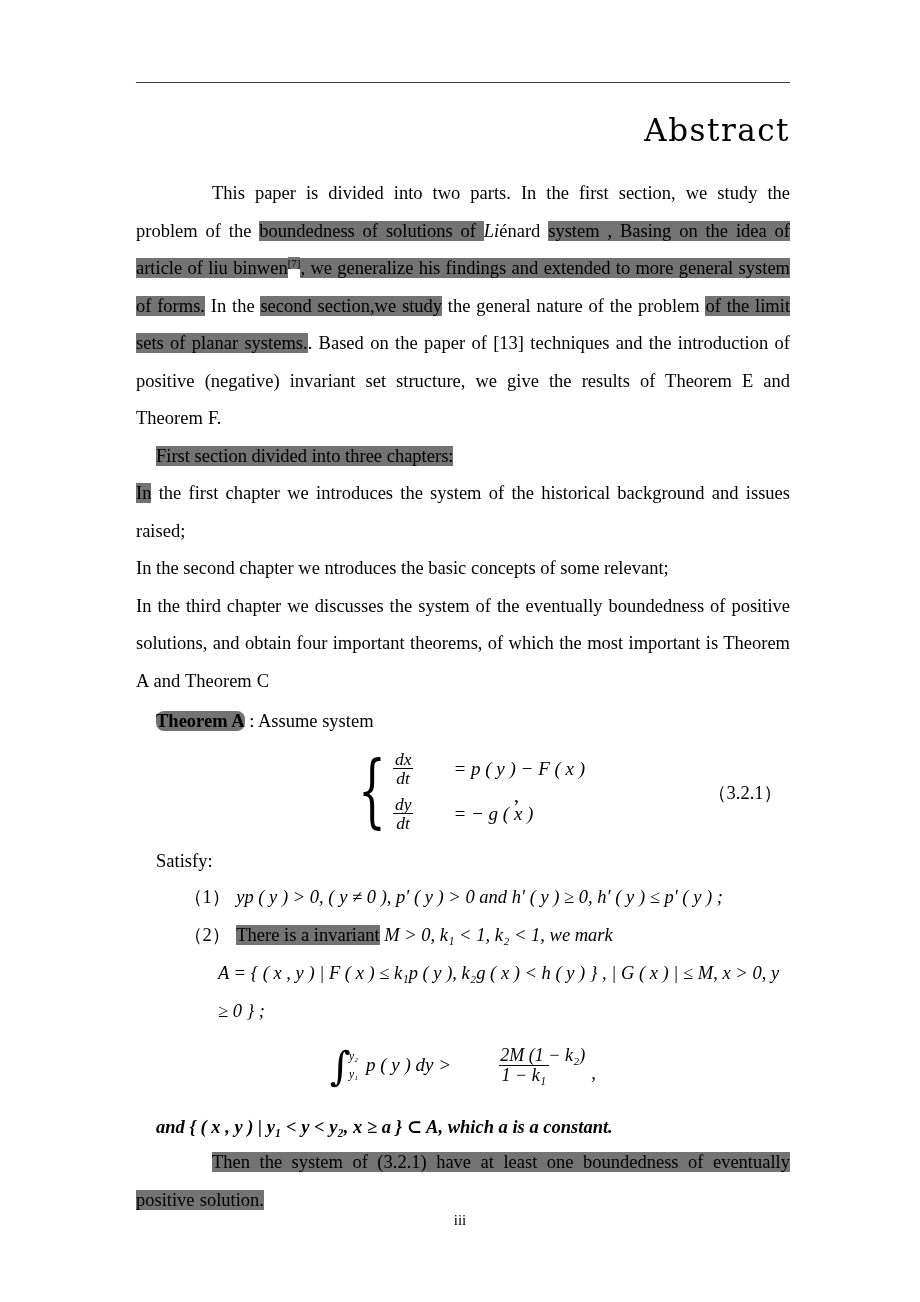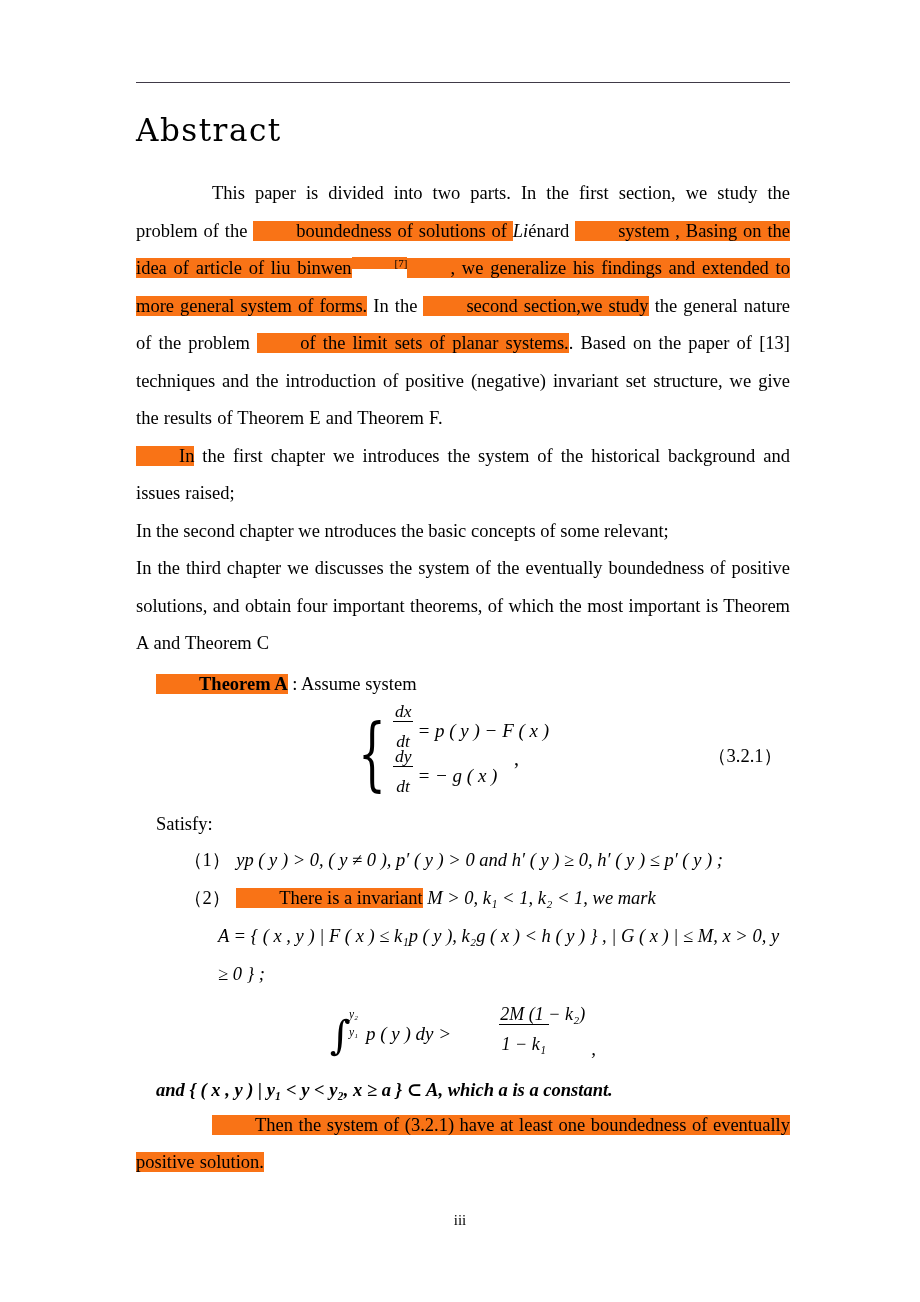--- a/index.html
+++ b/index.html
@@ -30,42 +30,41 @@
   }
   .content {
     position: absolute;
     left: 136px;
     top: 112px;
     width: 654px;
   }
   .doc-title {
     font-family: "DejaVu Serif", "Liberation Serif", serif;
     font-size: 31px;
-    text-align: left;
+    text-align: right;
     letter-spacing: 1.5px;
     margin: 0 0 26px 0;
     font-weight: 400;
     line-height: 1.2;
   }
   p.body-par {
     font-size: 18.5px;
     line-height: 37.5px;
     margin: 0;
     text-align: justify;
     text-justify: inter-word;
     word-spacing: 0.5px;
   }
   p.body-par.justified {
     text-align-last: left;
   }
   .indent2 { text-indent: 76px; }
   .indent1 { text-indent: 20px; }
   .hl {
-    background-color: #f97316;
-    padding-left: 43px;
+    background-color: #737373;
   }
   .ital { font-style: italic; }
   sup.ref {
     font-size: 11px;
     vertical-align: super;
     line-height: 0;
   }
   .nolist {
     font-size: 18.5px;
     line-height: 37.5px;
@@ -73,20 +72,21 @@
     text-align: left;
   }
   .thm-line {
     font-size: 18.5px;
     line-height: 34px;
     margin: 4px 0 0 0;
     padding-left: 20px;
   }
   .thm-name {
     font-weight: bold;
+    border-radius: 8px;
   }
   
   .math {
     font-family: "Liberation Serif", "DejaVu Serif", serif;
     font-style: italic;
   }
   .eqblock {
     position: relative;
     margin: 6px 0 4px 0;
     height: 96px;
@@ -109,31 +109,32 @@
   }
   .sys-rows {
     display: inline-block;
     margin-left: -20px;
   }
   .sys-row {
     display: flex;
     align-items: center;
     height: 45px;
     font-size: 19px;
+    gap: 36px;
   }
   .frac {
     display: inline-flex;
     flex-direction: column;
     align-items: center;
     vertical-align: middle;
     margin: 0 3px;
     line-height: 1.06;
   }
   .frac .num { padding: 0 3px; font-size: 17.5px; }
-  .frac .den { padding: 10px 3px; font-size: 17.5px; border-top: 1.3px solid #000; }
+  .frac .den { padding: 0 3px; font-size: 17.5px; border-top: 1.3px solid #000; }
   .eq-comma {
     position: absolute;
     left: 378px;
     top: 40px;
     font-size: 20px;
   }
   .eq-num {
     position: absolute;
     right: 8px;
     top: 36px;
@@ -175,21 +176,21 @@
     font-size: 40px;
     line-height: 0.8;
     font-family: "DejaVu Serif", serif;
     position: relative;
     top: 1px;
     margin-right: 1px;
   }
   .intlim {
     display: inline-flex;
     flex-direction: column;
-    justify-content: flex-start;
+    justify-content: center;
     height: 46px;
     font-size: 11.5px;
     margin-right: 5px;
     position: relative;
     left: -3px;
   }
   .intlim .up { position: relative; top: -3px; }
   .intlim .lo { position: relative; top: 3px; }
   .and-line {
     font-size: 18.5px;
@@ -215,20 +216,21 @@
 <div class="page">
 
   <div class="header-rule"></div>
 
   <div class="content">
 
     <h1 class="doc-title">Abstract</h1>
 
     <p class="body-par justified indent2"><span>This paper is divided into two parts. In the first section, we study the problem of the </span><span class="hl">boundedness of solutions of </span><span class="ital">Li</span><span>énard </span><span class="hl">system , Basing on the idea of article of liu binwen</span><sup class="ref hl">[7]</sup><span class="hl">, we generalize his findings and extended to more general system of forms.</span><span> In the </span><span class="hl">second section,we study</span><span> the general nature of the problem </span><span class="hl">of the limit sets of planar systems.</span><span>. Based on the paper of [13] techniques and the introduction of positive (negative) invariant set structure, we give the results of Theorem E and Theorem F.</span></p>
 
+    <p class="nolist indent1"><span class="hl">First section divided into three chapters:</span></p>
 
     <p class="body-par justified"><span class="hl">In</span><span> the first chapter we introduces the system of the historical background and issues raised;</span></p>
 
     <p class="nolist">In the second chapter we ntroduces the basic concepts of some relevant;</p>
 
     <p class="body-par justified">In the third chapter we discusses the system of the eventually boundedness of positive solutions, and obtain four important theorems, of which the most important is Theorem A and Theorem C</p>
 
     <p class="thm-line"><span class="hl thm-name">Theorem A</span><span> : Assume system</span></p>
 
     <div class="eqblock">

